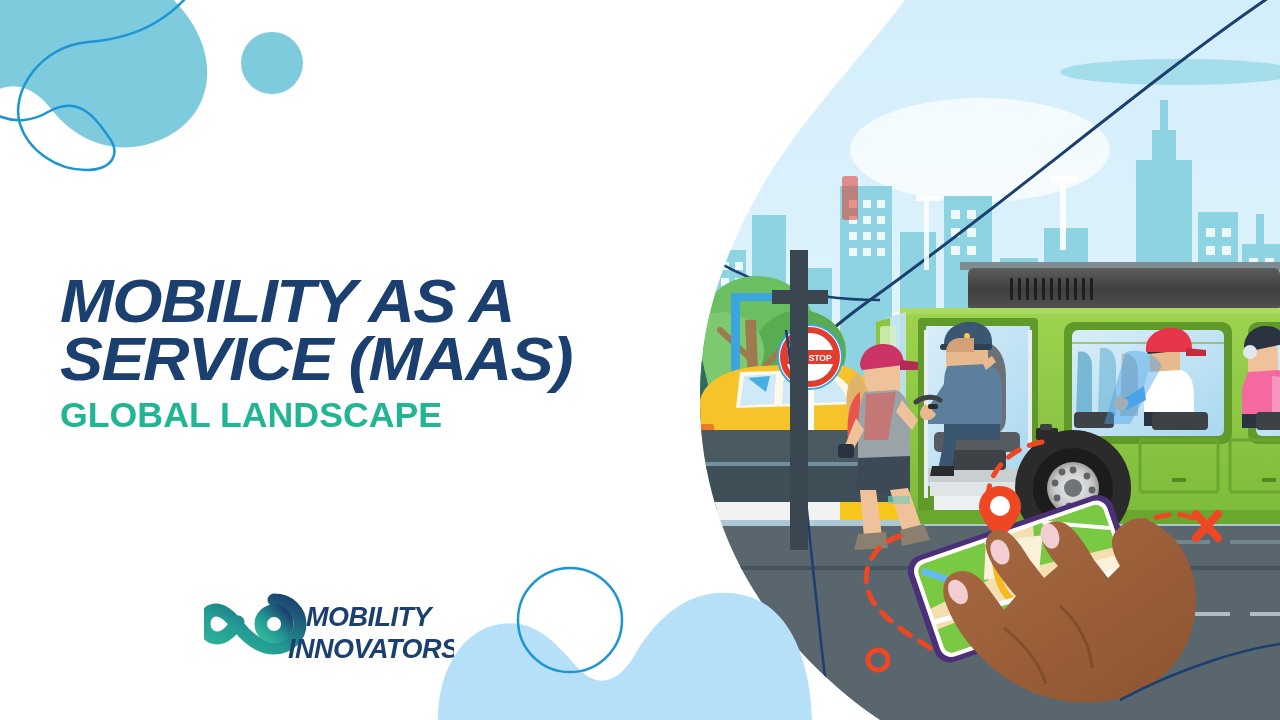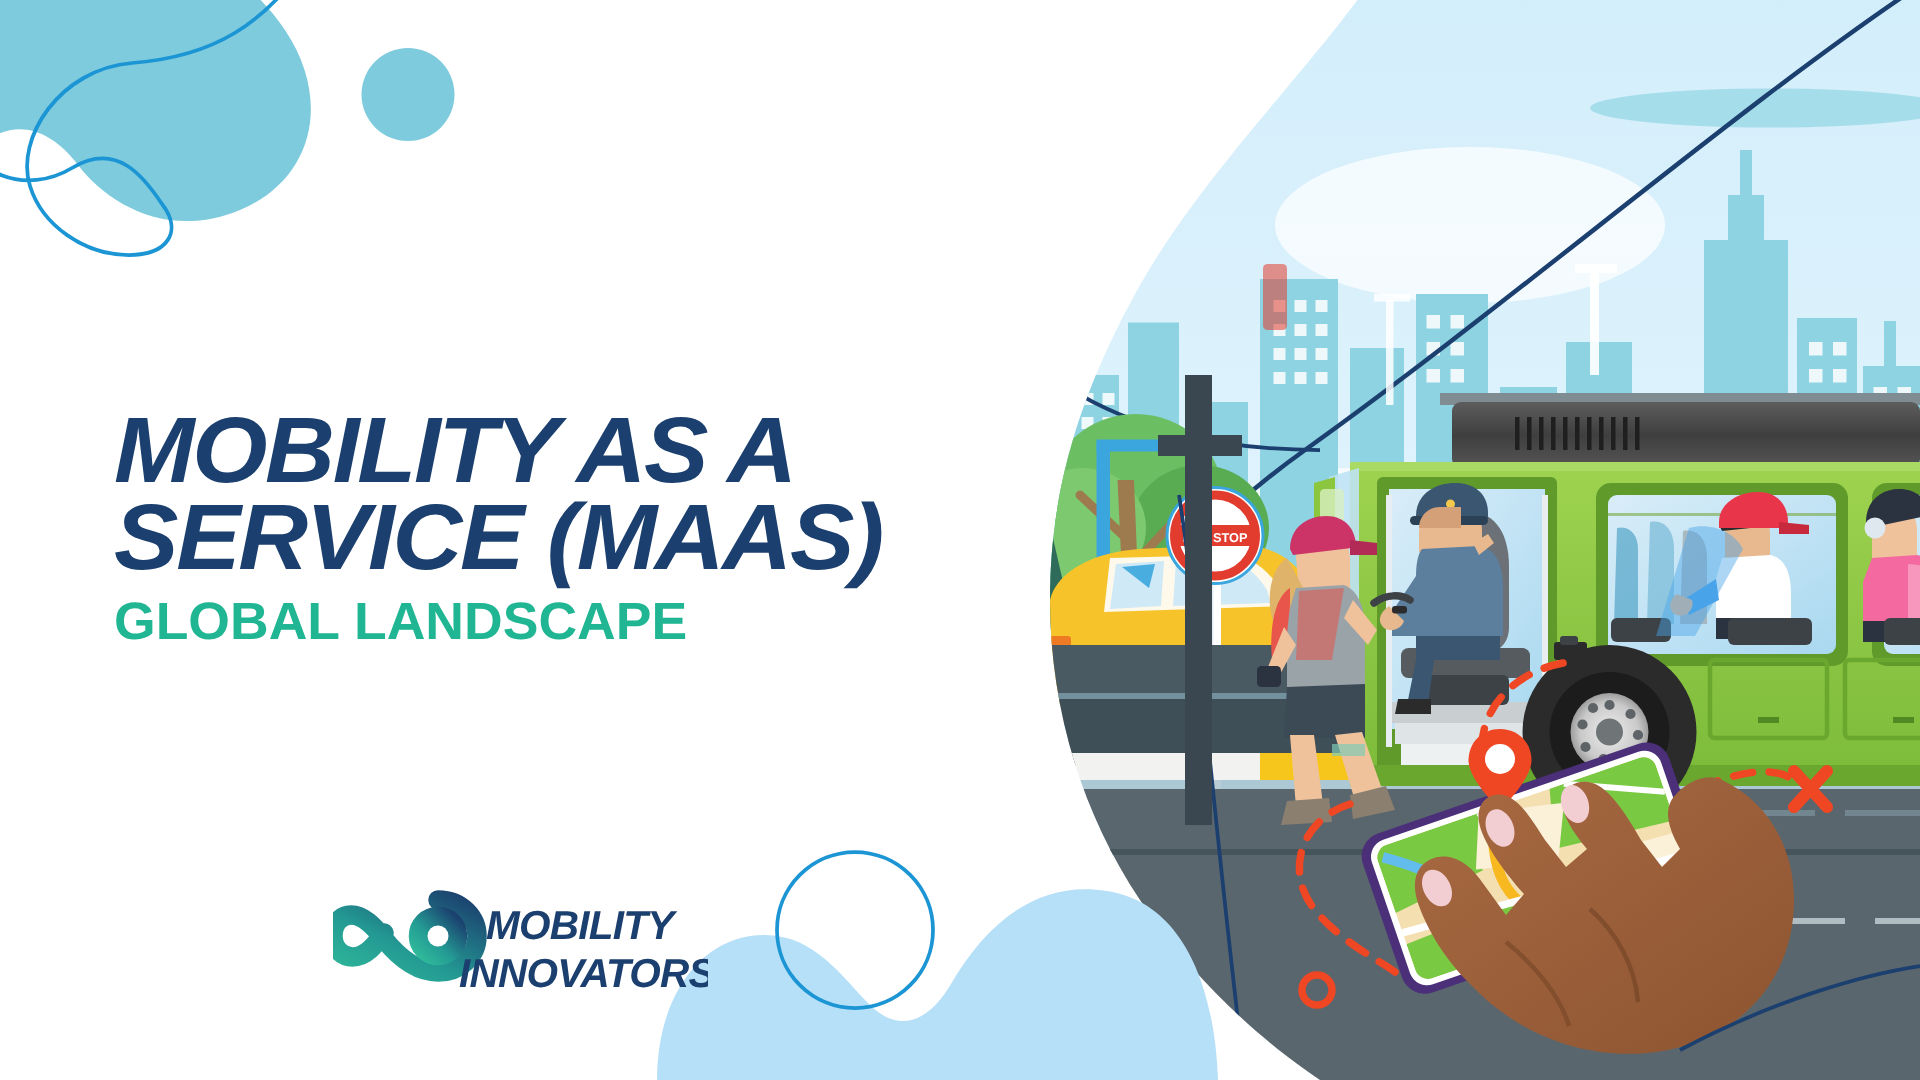--- a/index.html
+++ b/index.html
@@ -30,21 +30,21 @@
   
   .illus-wrap {
     position: absolute;
     left: 0; top: 0;
     width: 1280px; height: 720px;
   }
 
   
   .text-block {
     position: absolute;
-    left: 76px;
+    left: 60px;
     top: 272px;
     width: 620px;
   }
   .headline {
     margin: 0;
     font-family: "Liberation Sans", sans-serif;
     font-weight: 700;
     font-style: italic;
     font-size: 62px;
     line-height: 0.93;
@@ -65,21 +65,21 @@
     letter-spacing: 0px;
     color: #20b693;
     text-transform: uppercase;
     transform: scaleX(1.02);
     transform-origin: left center;
   }
 
   
   .logo {
     position: absolute;
-    left: 222px;
+    left: 204px;
     top: 586px;
     width: 250px;
     height: 84px;
   }
   .logo svg { display: block; }
 </style>
 </head>
 <body>
 
 <div id="slide">

